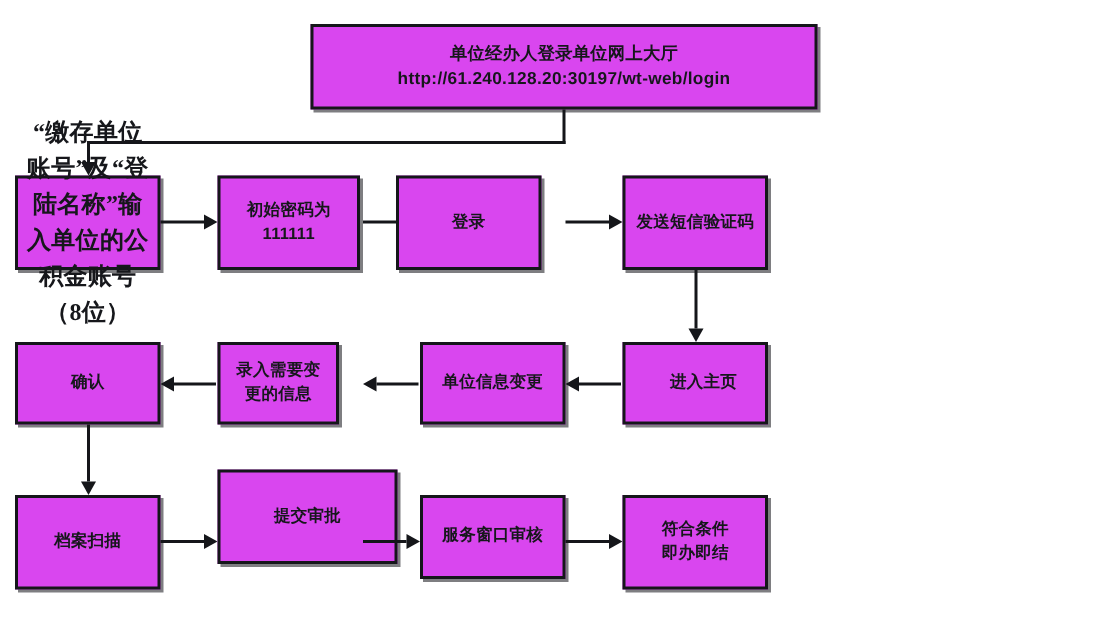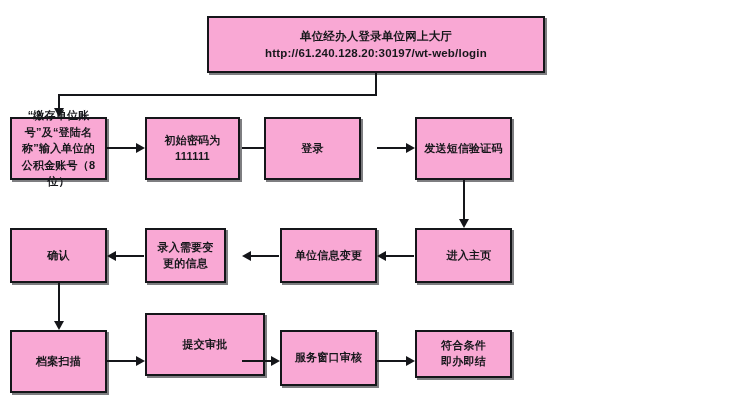--- a/index.html
+++ b/index.html
@@ -8,37 +8,37 @@
     background:#ffffff;
     font-family:"Liberation Sans","DejaVu Sans",sans-serif;
     overflow:hidden;
   }
   #canvas{position:relative;width:744px;height:419px;}
 
   
   .node{
     position:absolute;
     box-sizing:border-box;
-    background:#f9a8d4;
+    background:#d946ef;
     border:2px solid #15161a;
     box-shadow:2px 2px 0 rgba(20,20,25,.55);
     display:flex;
     align-items:center;
     justify-content:center;
     text-align:center;
     color:#16171b;
     font-weight:bold;
     font-size:11px;
     line-height:1.45;
     padding:2px 5px;
     white-space:pre-line;
     letter-spacing:.2px;
   }
   .node.lg{font-size:11.5px;}
-  .node.small{font-size:11px;line-height:1.5;}
+  .node.small{font-size:16px;line-height:1.5;font-family:Liberation Serif, serif;}
 
   
   .seg{position:absolute;background:#15161a;}
   .seg.h{height:2px;}
   .seg.v{width:2px;}
 
   .arrow{position:absolute;width:0;height:0;}
   .arrow.right{
     border-top:5px solid transparent;
     border-bottom:5px solid transparent;
@@ -141,18 +141,18 @@
   <div class="seg h" style="left:242px;top:360px;width:29px;"></div>
   <div class="arrow right" style="left:271px;top:356px;"></div>
 
   <div class="node" style="left:280px;top:330px;width:97px;height:56px;">
     <span>服务窗口审核</span>
   </div>
 
   <div class="seg h" style="left:377px;top:360px;width:29px;"></div>
   <div class="arrow right" style="left:406px;top:356px;"></div>
 
-  <div class="node" style="left:415px;top:330px;width:97px;height:48px;">
+  <div class="node" style="left:415px;top:330px;width:97px;height:63px;">
     <span>符合条件
 即办即结</span>
   </div>
 
 </div>
 
 </body></html>

